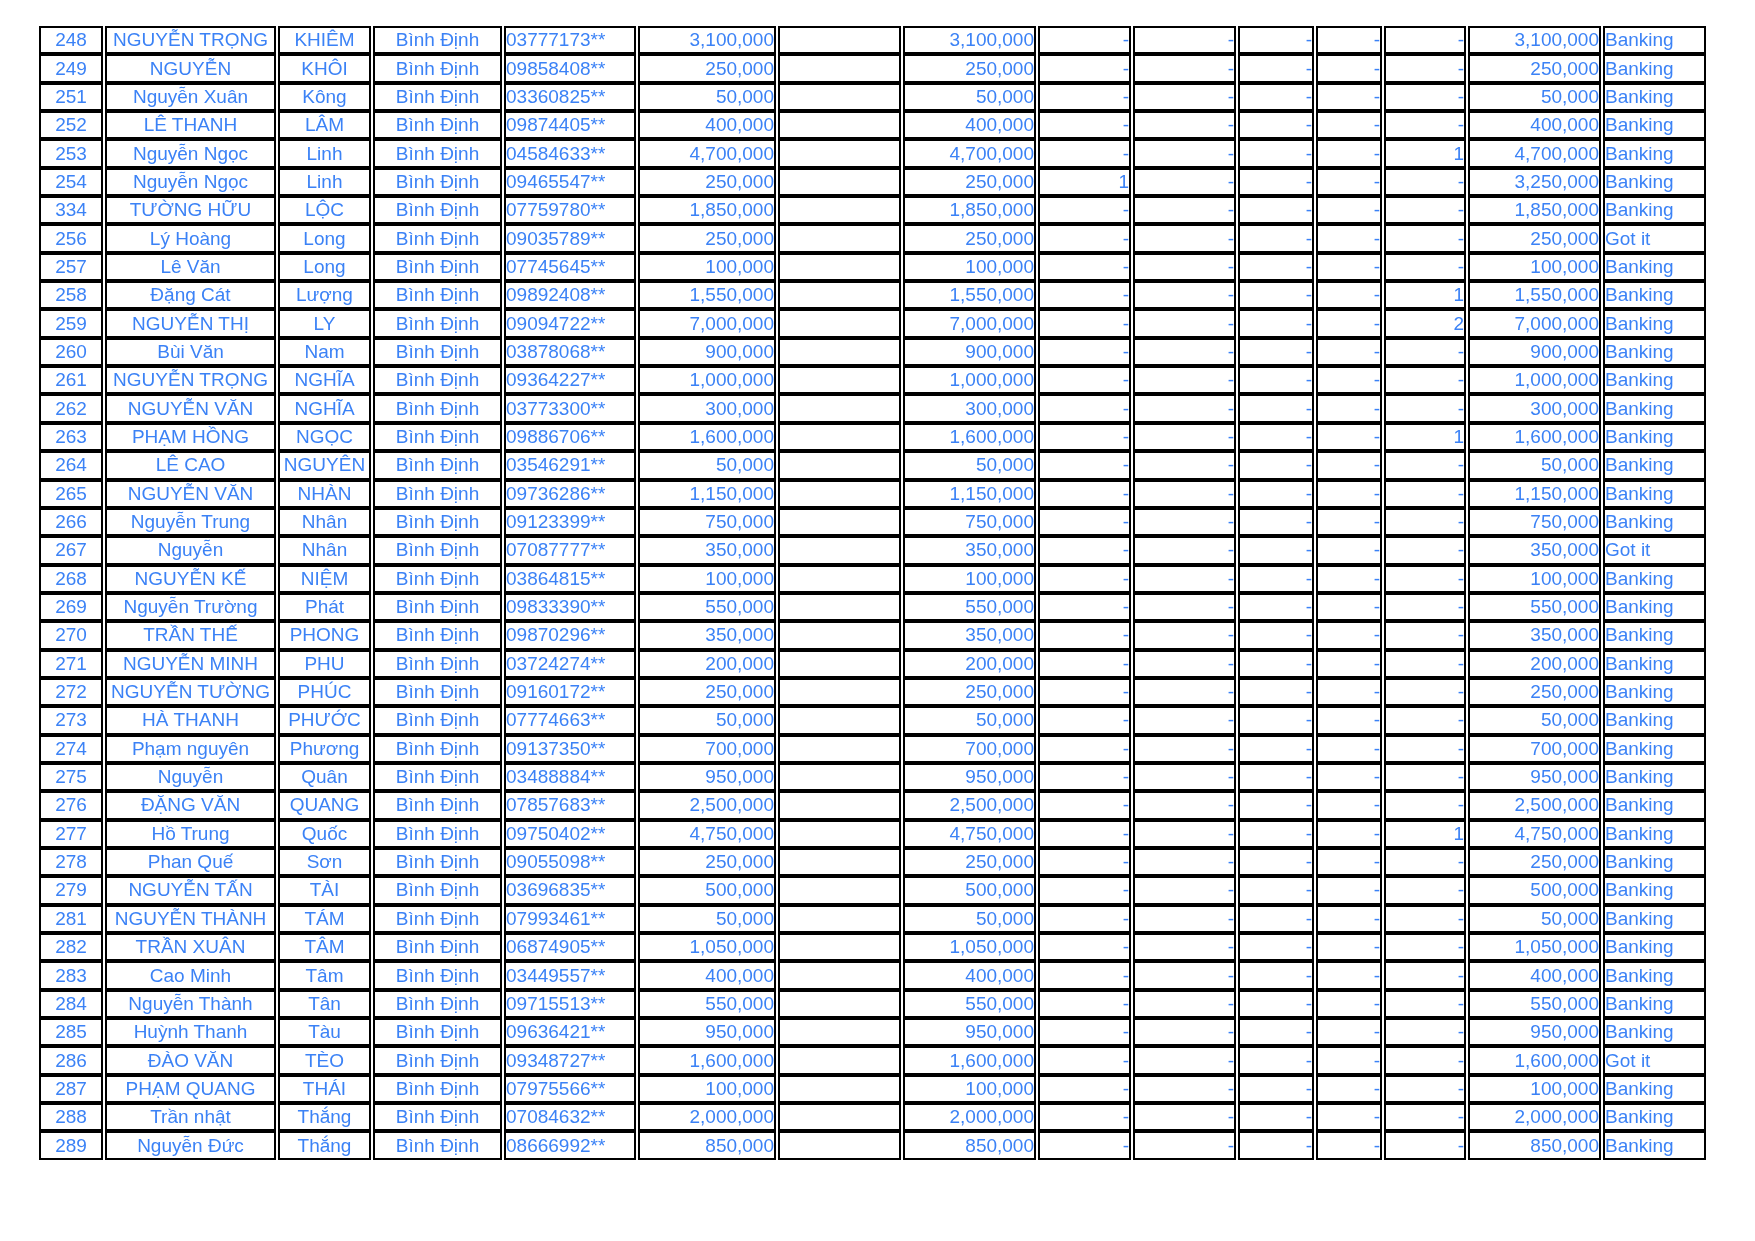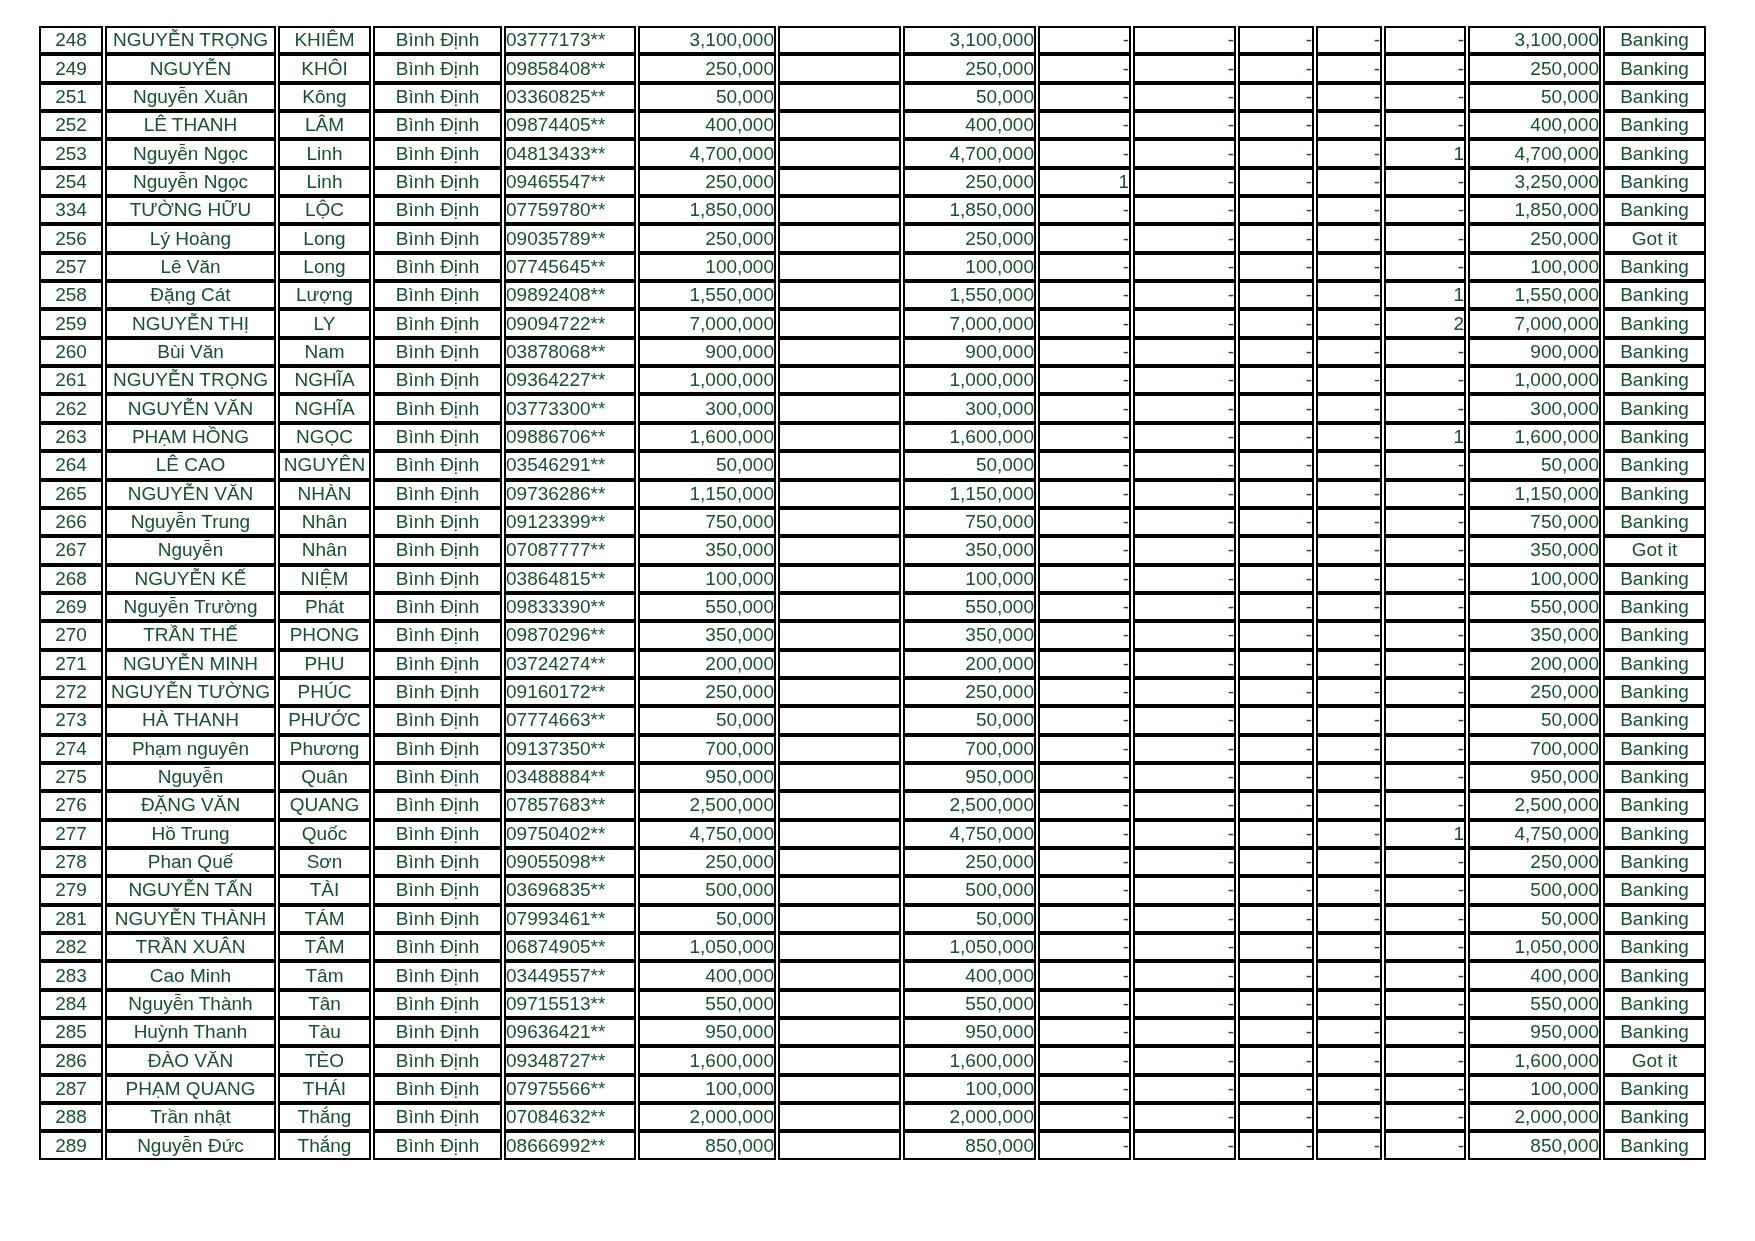--- a/index.html
+++ b/index.html
@@ -7,21 +7,21 @@
     padding: 0;
     background: #ffffff;
   }
   .sheet {
     position: relative;
     width: 1755px;
     height: 1241px;
     background: #ffffff;
     overflow: hidden;
     font-family: "Liberation Sans", "DejaVu Sans", sans-serif;
-    color: #14532d;
+    color: #3b82f6;
   }
   table.grid {
     position: absolute;
     left: 37px;
     top: 26px;
     border-collapse: separate;
     border-spacing: 2px 0;
     table-layout: fixed;
     width: 1671px;
   }
@@ -34,21 +34,21 @@
     line-height: 24px;
     vertical-align: middle;
     white-space: nowrap;
     overflow: hidden;
     background: #ffffff;
   }
   td.ac { text-align: center; }
   td.al { text-align: left;  padding-left: 6px; }
   td.ar { text-align: right; padding-right: 7px; }
   td.dash { padding-right: 16px; }
-  td.col-status { padding-left: 10px; text-align: center; }
+  td.col-status { padding-left: 10px; }
 </style>
 </head>
 <body>
 
 <div class="sheet">
   <table class="grid">
     <colgroup>
       <col style="width:64px">
         <col style="width:171px">
         <col style="width:93px">
@@ -132,21 +132,21 @@
           <td class="col-m4 ar dash">-</td>
           <td class="col-m5 ar dash">-</td>
           <td class="col-total ar">400,000</td>
           <td class="col-status al">Banking</td>
         </tr>
         <tr>
           <td class="col-no ac">253</td>
           <td class="col-family ac">Nguyễn Ngọc</td>
           <td class="col-given ac">Linh</td>
           <td class="col-province ac">Bình Định</td>
-          <td class="col-phone al">04813433**</td>
+          <td class="col-phone al">04584633**</td>
           <td class="col-amount ar">4,700,000</td>
           <td class="col-blank ar"></td>
           <td class="col-amount2 ar">4,700,000</td>
           <td class="col-m1 ar dash">-</td>
           <td class="col-m2 ar dash">-</td>
           <td class="col-m3 ar dash">-</td>
           <td class="col-m4 ar dash">-</td>
           <td class="col-m5 ar">1</td>
           <td class="col-total ar">4,700,000</td>
           <td class="col-status al">Banking</td>

